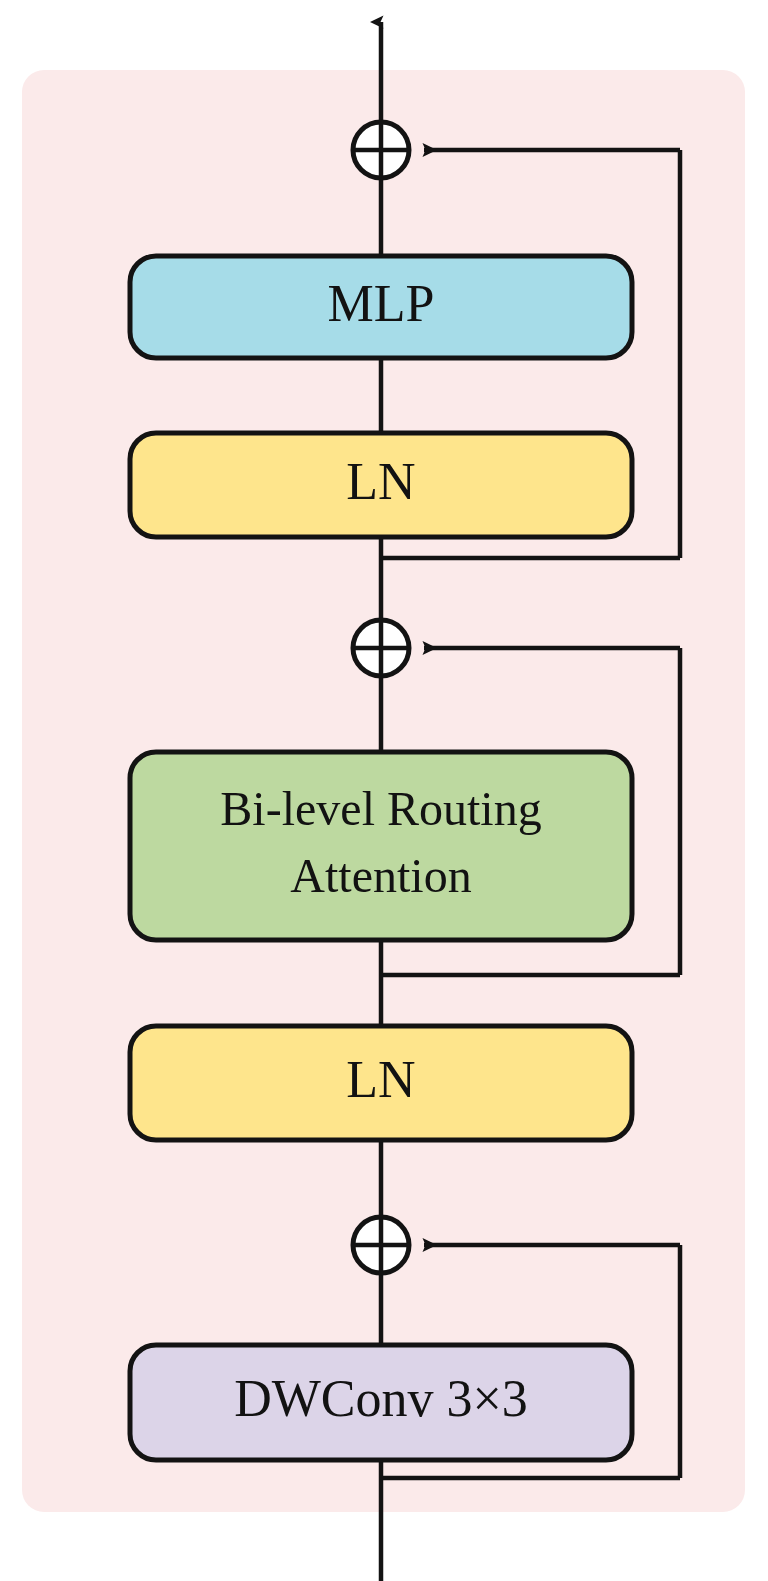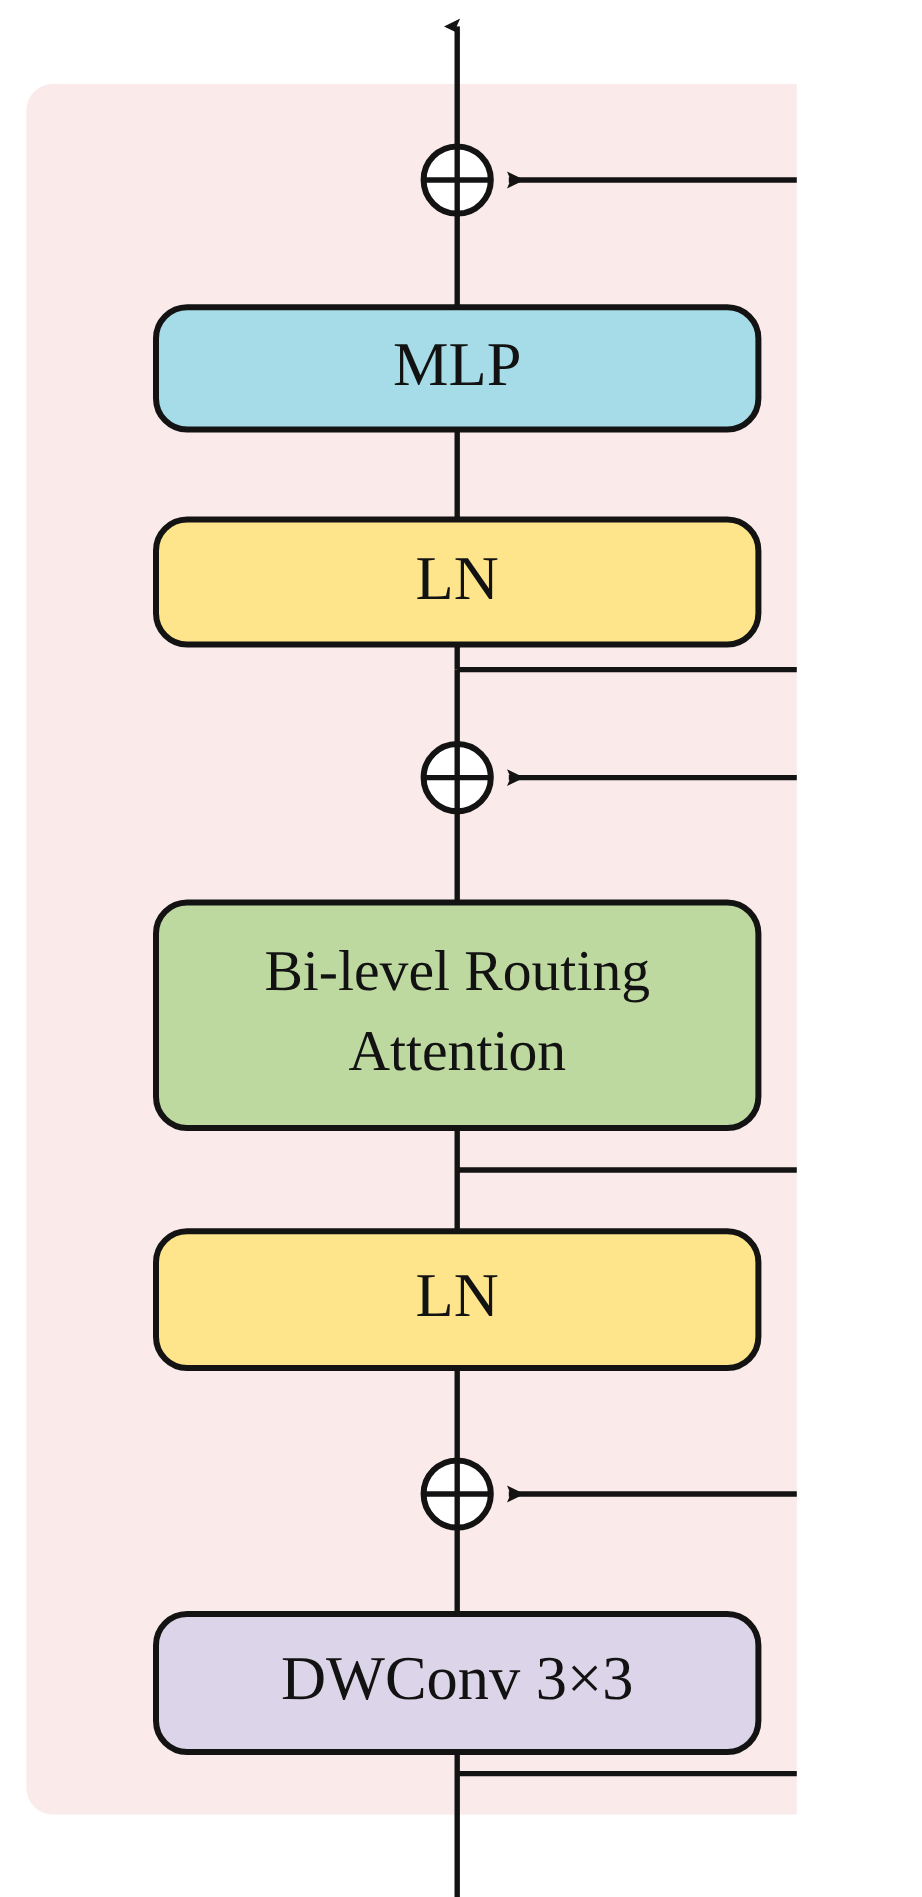--- a/index.html
+++ b/index.html
@@ -6,21 +6,21 @@
   html, body {
     margin: 0;
     padding: 0;
     background: #ffffff;
   }
   body {
     font-family: "Liberation Serif", "DejaVu Serif", serif;
   }
   #canvas {
     position: relative;
-    width: 664px;
+    width: 768px;
     height: 1581px;
     background: #ffffff;
     overflow: hidden;
   }
   #diagram-svg {
     position: absolute;
     left: 0;
     top: 0;
     width: 768px;
     height: 1581px;

